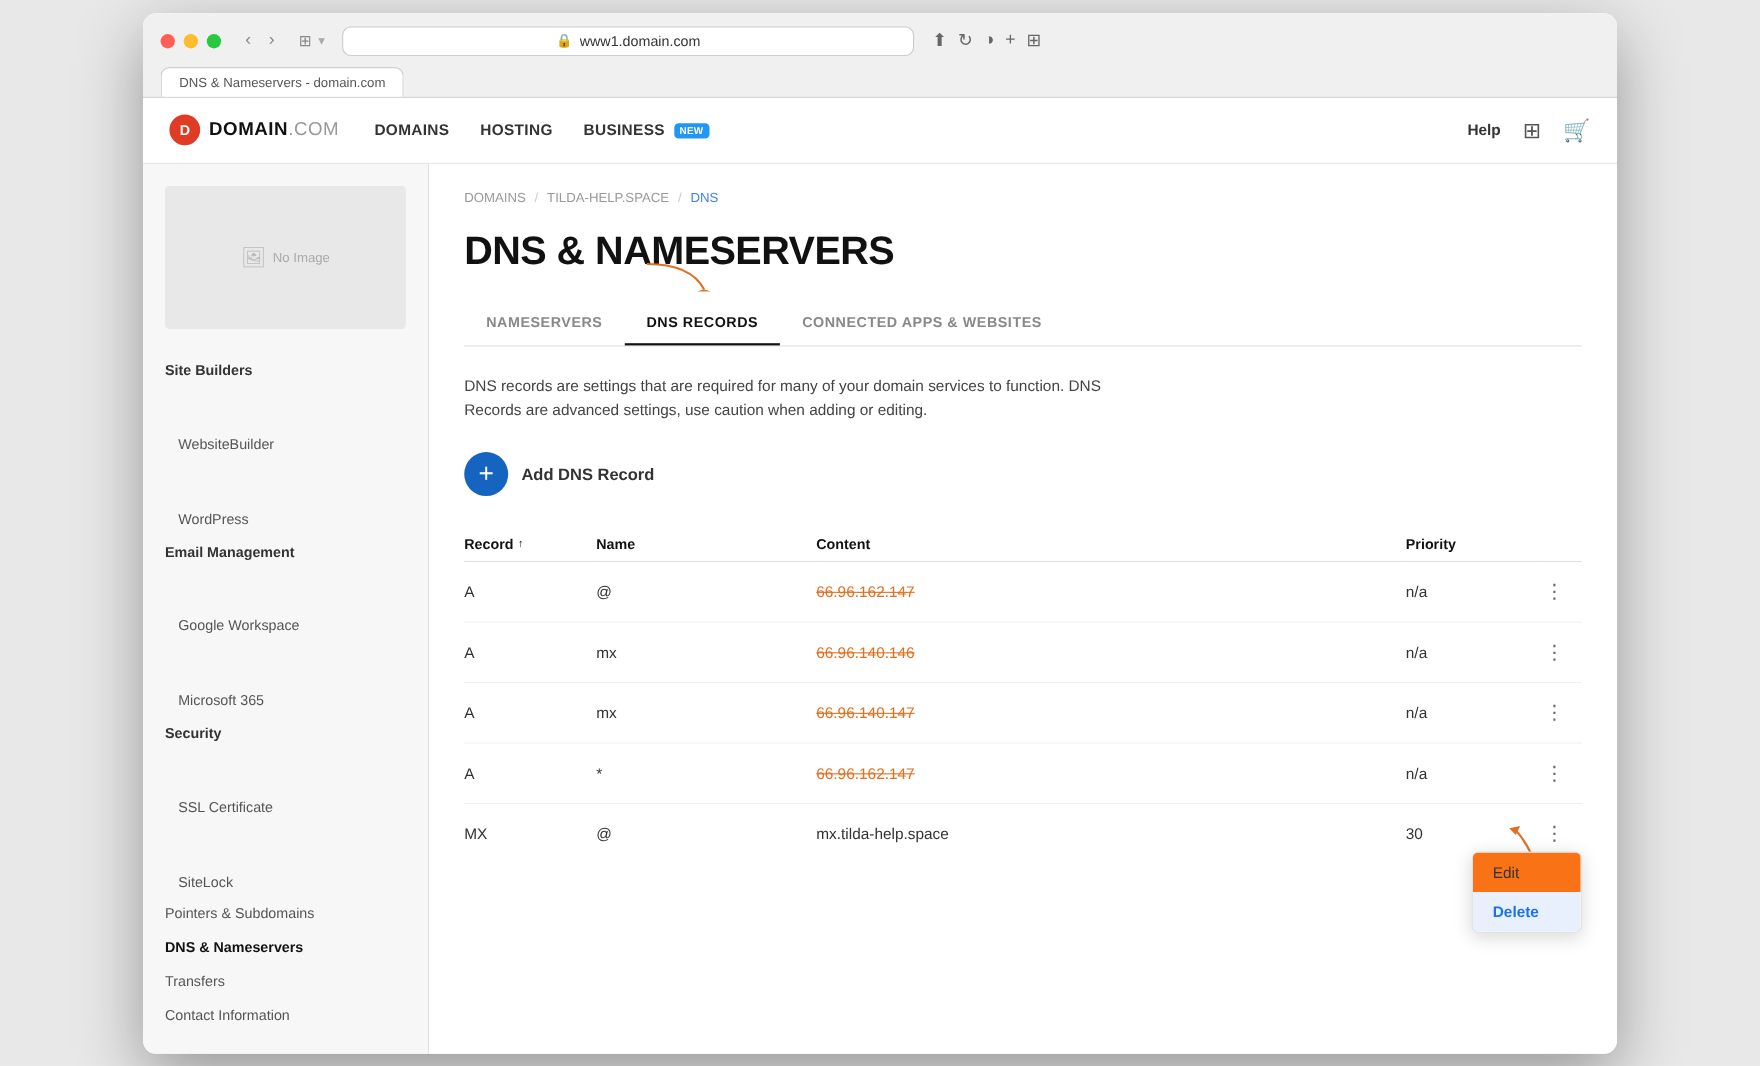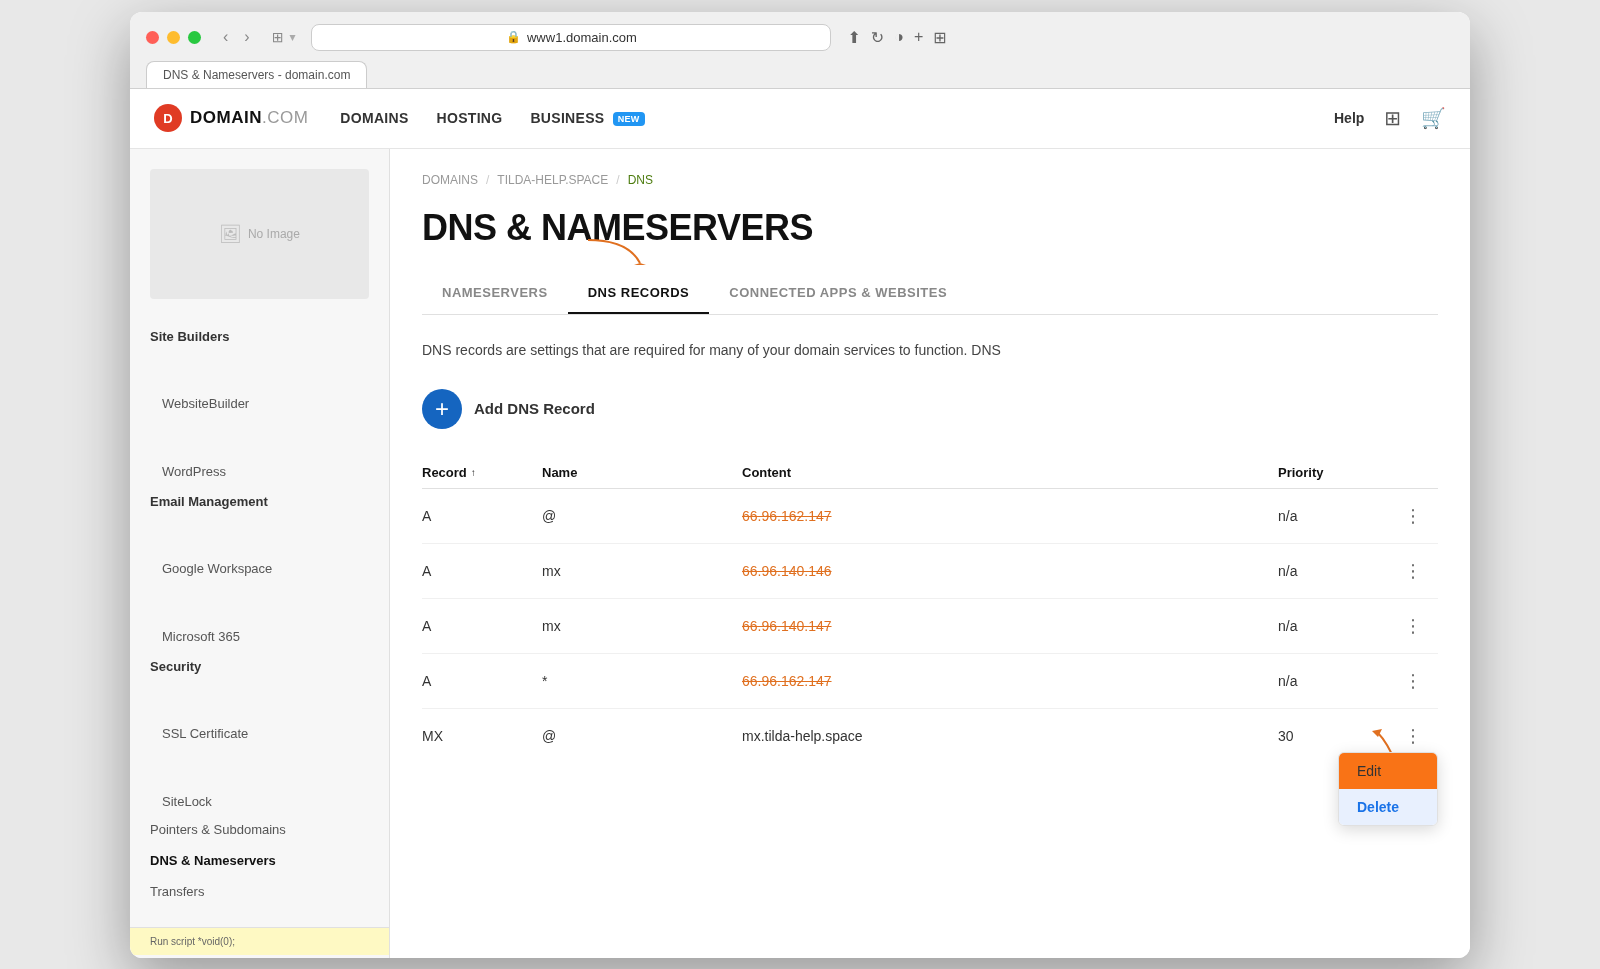--- a/index.html
+++ b/index.html
@@ -113,21 +113,21 @@
       padding: 8px 20px; font-size: 10px; color: #666;
     }
 
     
     .content {
       flex: 1; padding: 24px 32px; overflow-y: auto; background: #fff;
     }
     .breadcrumb { display: flex; align-items: center; gap: 8px; font-size: 12px; color: #999; margin-bottom: 20px; }
     .breadcrumb a { color: #999; text-decoration: none; }
     .breadcrumb-sep { color: #ccc; }
-    .breadcrumb-active { color: #4d7c0f; }
+    .breadcrumb-active { color: #3b82f6; }
 
     .page-title { font-size: 36px; font-weight: 900; color: #111; margin-bottom: 24px; letter-spacing: -0.5px; }
 
     
     .tabs { display: flex; border-bottom: 1px solid #e0e0e0; margin-bottom: 24px; position: relative; }
     .tab {
       padding: 12px 20px; font-size: 13px; font-weight: 600; color: #888;
       cursor: pointer; text-transform: uppercase; letter-spacing: 0.5px;
       position: relative;
     }
@@ -272,20 +272,21 @@
         <div class="sidebar-subitem">Google Workspace</div>
         <div class="sidebar-subitem">Microsoft 365</div>
 
         <div class="sidebar-section">Security</div>
         <div class="sidebar-subitem">SSL Certificate</div>
         <div class="sidebar-subitem">SiteLock</div>
 
         <div class="sidebar-item">Pointers &amp; Subdomains</div>
         <div class="sidebar-item active">DNS &amp; Nameservers</div>
         <div class="sidebar-item">Transfers</div>
+        <div class="sidebar-item">Contact Information</div>
       </div>
       <div class="sidebar-status-bar">Run script *void(0);</div>
     </div>
 
     <div class="content">
 
       <div class="breadcrumb">
         <a href="#">DOMAINS</a>
         <span class="breadcrumb-sep">/</span>
         <a href="#">TILDA-HELP.SPACE</a>
@@ -303,20 +304,21 @@
             <path d="M 10 5 Q 50 5 62 28" stroke="#e07020" stroke-width="2" fill="none" stroke-dasharray="none"></path>
             <polygon points="56,30 68,30 62,28" fill="#e07020"></polygon>
           </svg>
           <span>DNS RECORDS</span>
         </div>
         <div class="tab">CONNECTED APPS &amp; WEBSITES</div>
       </div>
 
       <p class="dns-desc">
         <span>DNS records are settings that are required for many of your domain services to function. DNS</span><br>
+        <span>Records are advanced settings, use caution when adding or editing.</span>
       </p>
 
       <button class="add-record-btn">
         <div class="add-btn-circle">+</div>
         <span class="add-btn-label">Add DNS Record</span>
       </button>
 
       <div class="table-wrapper">
         <table class="dns-table">
           <thead>

